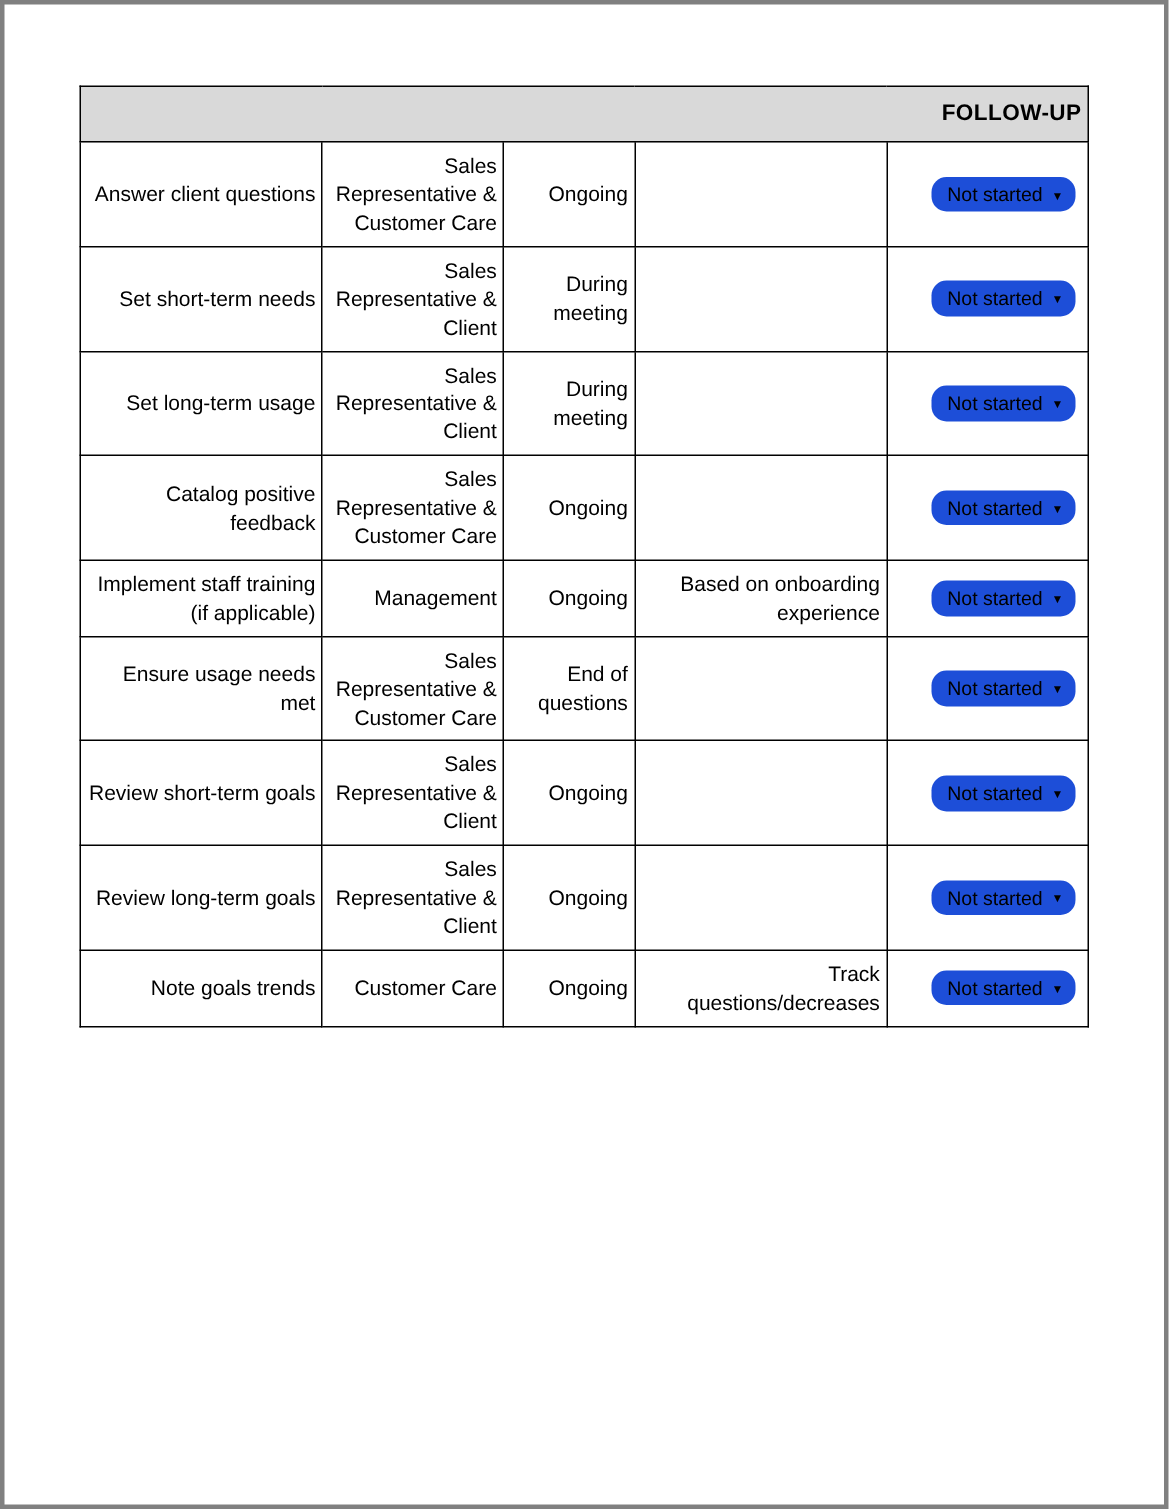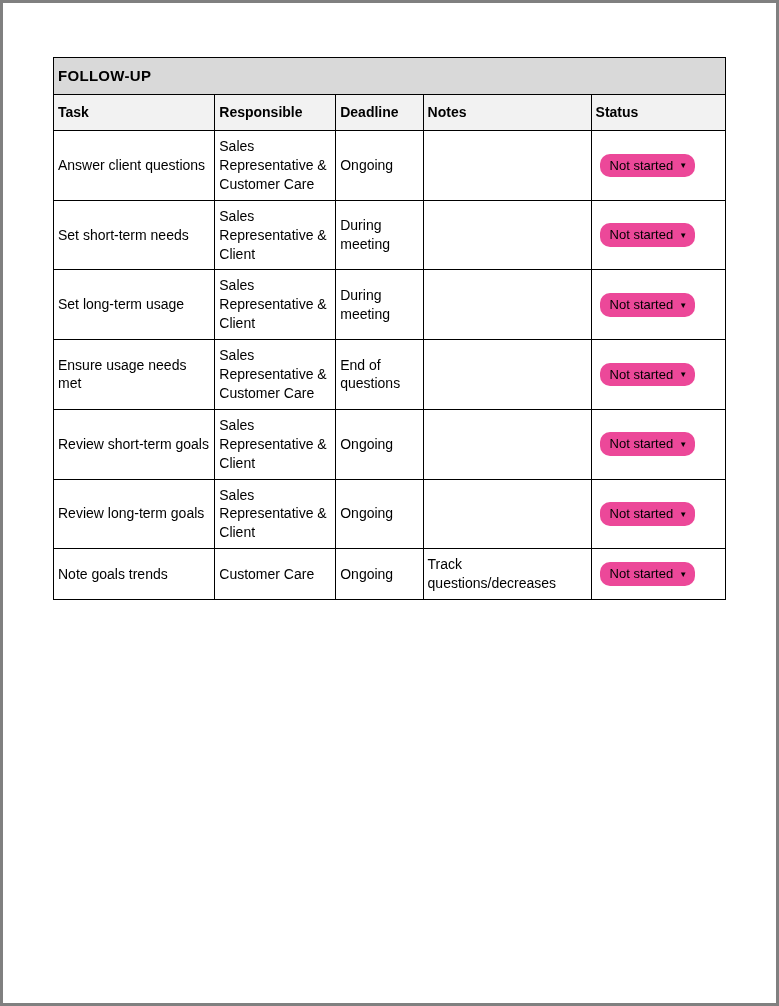--- a/index.html
+++ b/index.html
@@ -12,21 +12,21 @@
       font-size: 14px;
       color: #000;
     }
     table {
       width: 100%;
       border-collapse: collapse;
       table-layout: fixed;
     }
     th, td {
       border: 1px solid #000;
-      text-align: left;
+      text-align: right;
       vertical-align: middle;
       padding: 6px 4px;
       line-height: 1.35;
     }
     th.section-title {
       background: #d9d9d9;
       font-weight: 700;
       font-size: 15px;
       letter-spacing: 0.3px;
       padding: 8px 4px;
@@ -40,21 +40,21 @@
     .col-resp   { width: 18%; }
     .col-dead   { width: 13%; }
     .col-notes  { width: 25%; }
     .col-status { width: 20%; }
 
     td.status-cell { padding: 6px 8px; }
     .status-pill {
       display: inline-flex;
       align-items: center;
       justify-content: center;
-      background: #ec4899;
+      background: #1d4ed8;
       border-radius: 10px;
       padding: 3px 8px 3px 10px;
       font-size: 13px;
       white-space: nowrap;
       cursor: pointer;
       user-select: none;
     }
     .status-pill .caret {
       margin-left: 6px;
       font-size: 8px;
@@ -71,27 +71,20 @@
     <col class="col-task">
     <col class="col-resp">
     <col class="col-dead">
     <col class="col-notes">
     <col class="col-status">
   </colgroup>
   <thead>
     <tr>
       <th class="section-title" colspan="5">FOLLOW-UP</th>
     </tr>
-    <tr>
-      <th class="col-head">Task</th>
-      <th class="col-head">Responsible</th>
-      <th class="col-head">Deadline</th>
-      <th class="col-head">Notes</th>
-      <th class="col-head">Status</th>
-    </tr>
   </thead>
   <tbody id="rows">
       <tr>
         <td>Answer client questions</td>
         <td>Sales Representative &amp; Customer Care</td>
         <td>Ongoing</td>
         <td></td>
         <td class="status-cell"><span class="status-pill">
             <span>Not started</span>
             <span class="caret">▼</span>
@@ -105,20 +98,40 @@
         <td class="status-cell"><span class="status-pill">
             <span>Not started</span>
             <span class="caret">▼</span>
           </span></td>
       </tr>
       <tr>
         <td>Set long-term usage</td>
         <td>Sales Representative &amp; Client</td>
         <td>During meeting</td>
         <td></td>
+        <td class="status-cell"><span class="status-pill">
+            <span>Not started</span>
+            <span class="caret">▼</span>
+          </span></td>
+      </tr>
+      <tr>
+        <td>Catalog positive feedback</td>
+        <td>Sales Representative &amp; Customer Care</td>
+        <td>Ongoing</td>
+        <td></td>
+        <td class="status-cell"><span class="status-pill">
+            <span>Not started</span>
+            <span class="caret">▼</span>
+          </span></td>
+      </tr>
+      <tr>
+        <td>Implement staff training (if applicable)</td>
+        <td>Management</td>
+        <td>Ongoing</td>
+        <td>Based on onboarding experience</td>
         <td class="status-cell"><span class="status-pill">
             <span>Not started</span>
             <span class="caret">▼</span>
           </span></td>
       </tr>
       <tr>
         <td>Ensure usage needs met</td>
         <td>Sales Representative &amp; Customer Care</td>
         <td>End of questions</td>
         <td></td>

